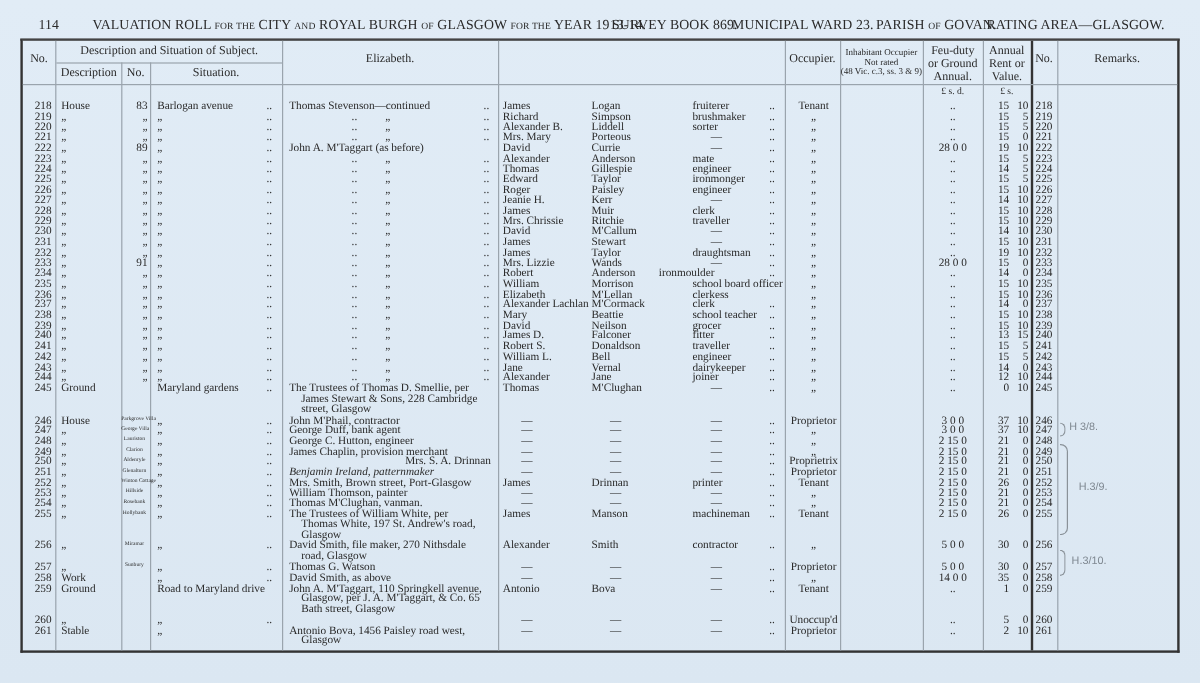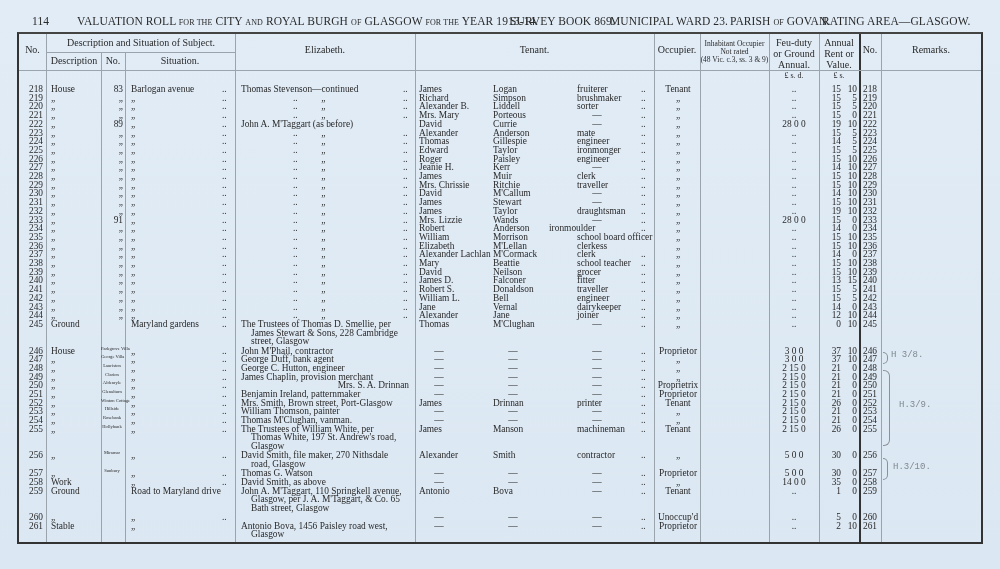--- a/index.html
+++ b/index.html
@@ -17,21 +17,21 @@
   .vl{position:absolute;top:0;bottom:0;border-left:1px solid #9aa4ad;}
   .vl.dark{border-left:2px solid #333;}
   .hl{position:absolute;height:0;border-top:1px solid #9aa4ad;}
   .h{position:absolute;font-size:10px;text-align:center;line-height:11px;}
   .h.sm{font-size:7.5px;line-height:8px;}
   .row{position:absolute;left:0;font-size:9.4px;line-height:9px;white-space:nowrap;}
   .c{position:absolute;top:0;}
   .r{text-align:right;}
   .ctr{text-align:center;}
   .tiny{font-size:4.6px;line-height:4.2px;text-align:center;}
-  .hw{position:absolute;font-family:Liberation Mono, monospace;font-size:9px;color:#7f8891;}
+  .hw{position:absolute;font-family:Liberation Sans, sans-serif;font-size:9px;color:#7f8891;}
   .brace{position:absolute;border:1px solid #8a9299;border-left:none;border-radius:0 6px 6px 0;}
 </style>
 </head>
 <body>
 
 <div class="page">
   <div class="hdr">
     <span class="pg">114</span>
     <span class="t1"><span>VALUATION ROLL</span> <small>FOR THE</small> <span>CITY</span> <small>AND</small> <span>ROYAL BURGH</span> <small>OF</small> <span>GLASGOW</span> <small>FOR THE</small> <span>YEAR 1913-14.</span></span>
     <span class="t2">SURVEY BOOK 869.</span>
@@ -55,21 +55,20 @@
     <div class="vl" style="left:862px"></div>
     <div class="hl" style="left:28px;width:188px;top:18px"></div>
     <div class="hl" style="left:0;right:0;top:36px"></div>
 
     <div class="h" style="left:0;width:27px;top:10px">No.</div>
     <div class="h" style="left:28px;width:188px;top:3px">Description and Situation of Subject.</div>
     <div class="h" style="left:28px;width:54px;top:21px">Description</div>
     <div class="h" style="left:82px;width:24px;top:21px">No.</div>
     <div class="h" style="left:106px;width:110px;top:21px">Situation.</div>
     <div class="h" style="left:216px;width:180px;top:10px">Elizabeth.</div>
-    <div class="h" style="left:396px;width:239px;top:10px">Tenant.</div>
     <div class="h" style="left:635px;width:46px;top:10px">Occupier.</div>
     <div class="h sm" style="left:681px;width:69px;top:6px">
         <div>Inhabitant Occupier</div>
         <div>Not rated</div>
         <div>(48 Vic. c.3, ss. 3 &amp; 9)</div>
       </div>
     <div class="h" style="left:750px;width:50px;top:3px">
         <div>Feu-duty</div>
         <div>or Ground</div>
         <div>Annual.</div>
@@ -680,21 +679,21 @@
           <span class="c r" style="left: 800px; width: 22px;">21</span>
           <span class="c r" style="left: 822px; width: 16px;">0</span>
           <span class="c ctr" style="left: 842px; width: 18px;">250</span>
         </div>
         <div class="row" style="top: 356px;">
           <span class="c r" style="left: 0px; width: 24px;">251</span>
           <span class="c " style="left: 32px; width: 48px;">„</span>
           <span class="c tiny" style="left: 82px; width: 22px;">Glenalturn</span>
           <span class="c " style="left: 112px; width: 90px;">„</span>
           <span class="c " style="left: 203px; width: 12px;">..</span>
-          <span class="c " style="left: 222px; width: 168px;">Benjamin Ireland, patternmaker</span>
+          <span class="c " style="left: 222px; width: 168px; font-style: italic;">Benjamin Ireland, patternmaker</span>
           <span class="c " style="left: 384px; width: 12px;"></span>
           <span class="c ctr" style="left: 400px; width: 40px;">—</span>
           <span class="c ctr" style="left: 474px; width: 40px;">—</span>
           <span class="c ctr" style="left: 558px; width: 40px;">—</span>
           <span class="c " style="left: 622px; width: 12px;">..</span>
           <span class="c ctr" style="left: 636px; width: 46px;">Proprietor</span>
           <span class="c ctr" style="left: 752px; width: 46px;">2 15  0</span>
           <span class="c r" style="left: 800px; width: 22px;">21</span>
           <span class="c r" style="left: 822px; width: 16px;">0</span>
           <span class="c ctr" style="left: 842px; width: 18px;">251</span>

